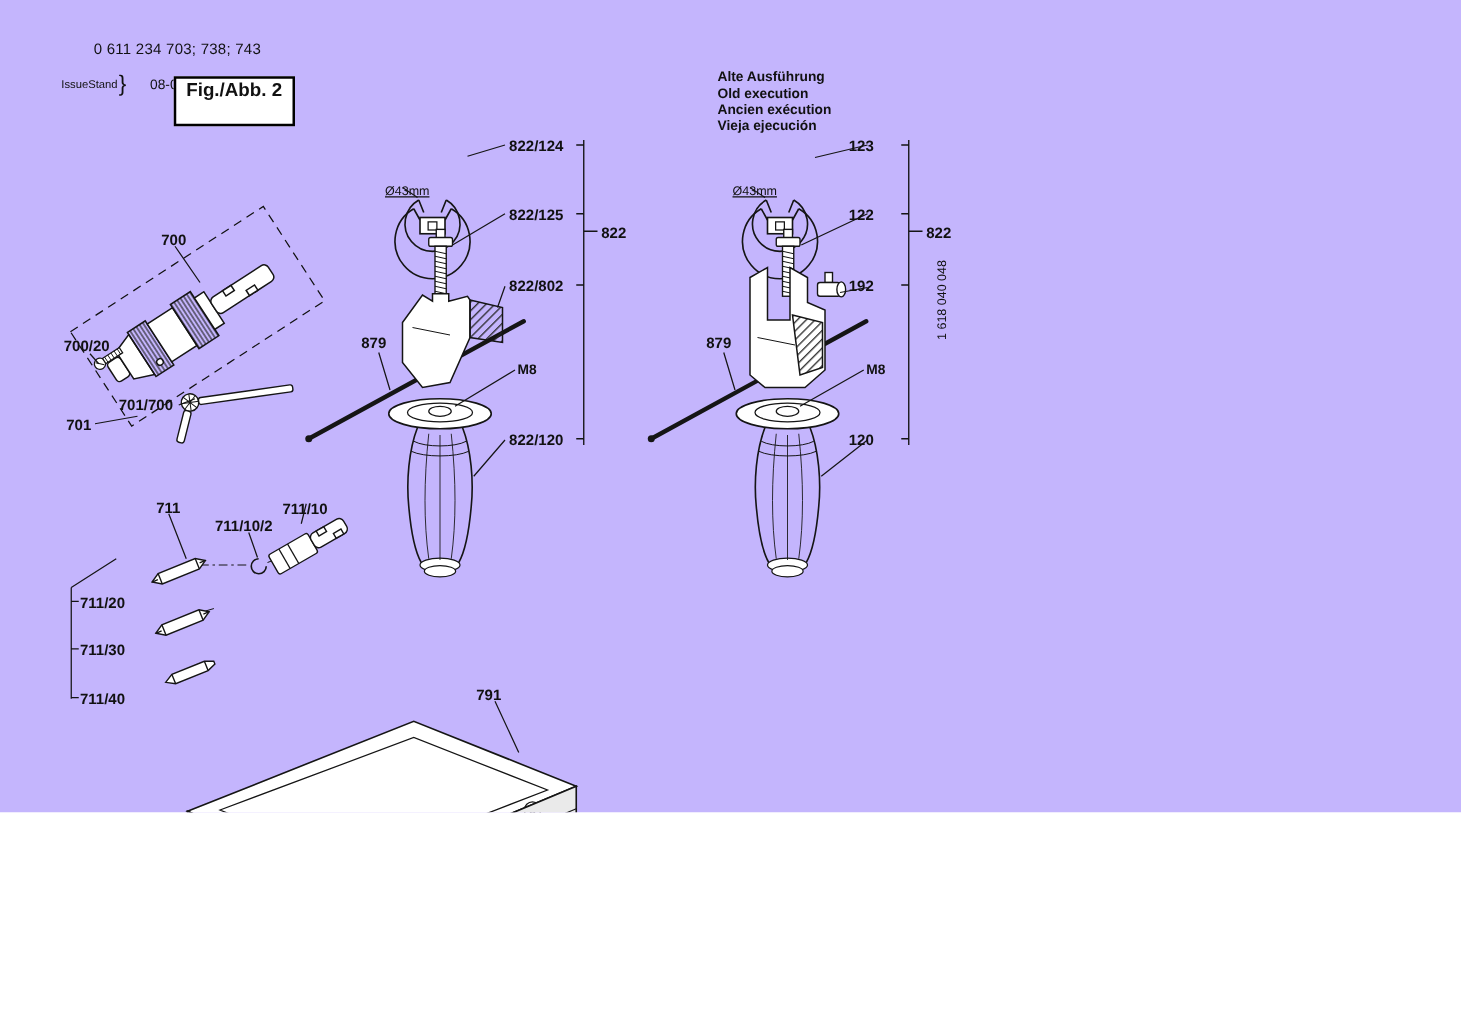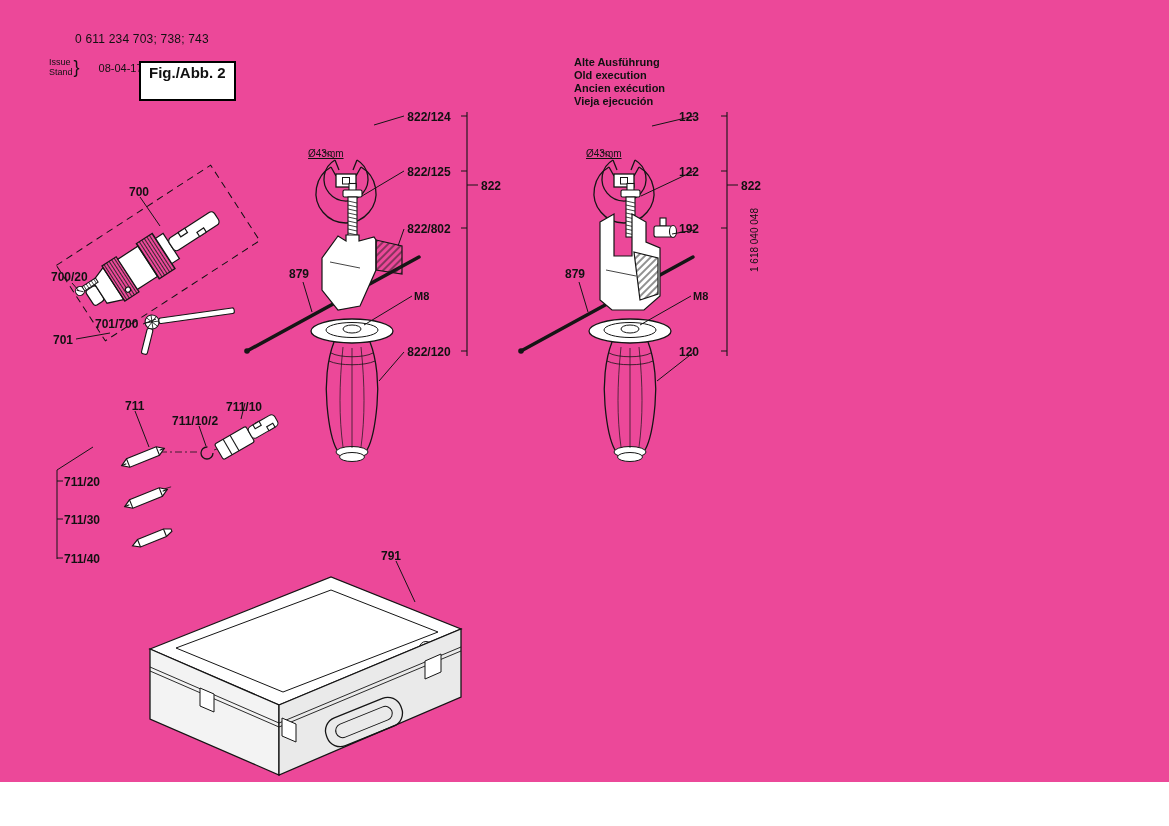--- a/index.html
+++ b/index.html
@@ -1,29 +1,29 @@
 <!DOCTYPE html>
 <html><head>
 <meta charset="utf-8">
 <style>
   * { margin:0; padding:0; box-sizing:border-box; }
   html,body { background:#ffffff; }
   .sheet {
-    position:relative; width:1169px; height:782px; background:#ec4899;
+    position:relative; width:1169px; height:650px; background:#c4b5fd;
     font-family:"Liberation Sans","DejaVu Sans",sans-serif; color:#111; overflow:hidden;
   }
   .art { position:absolute; left:0; top:0; width:1169px; height:826px; }
   .lbl { position:absolute; font-size:12px; font-weight:700; white-space:nowrap; color:#111; }
   .lbl.ra { width:58px; text-align:center; }
   .lbl.m8 { font-size:11px; }
   .lbl.dia { font-size:10px; font-weight:400;text-decoration:underline; }
   .lbl.pn { font-weight:400; font-size:12px; letter-spacing:.2px; }
   .lbl.vert { font-size:10px; font-weight:400; transform:rotate(-90deg); transform-origin:0 0; }
   .issue { position:absolute; display:flex; align-items:center; gap:1px; }
-  .issue .stack { display:flex; flex-direction:column; font-size:9px; line-height:9.5px; }
+  .issue .stack { display:flex; flex-direction:row; font-size:9px; line-height:9.5px; }
   .issue .brace { font-size:18px; font-weight:400; }
   .issue .date { font-size:11px; margin-left:18px; }
   .figbox { position:absolute; border:2.5px solid #000; padding:1px 8px 18px; font-size:15px; font-weight:700; background:#fff; }
   .colhead { position:absolute; font-size:11px; font-weight:700; line-height:13px; }
   .footer { position:absolute; font-size:10.5px; line-height:12px; font-weight:400; color:#333; }
 </style>
 </head>
 <body>
 
 <div class="sheet">

